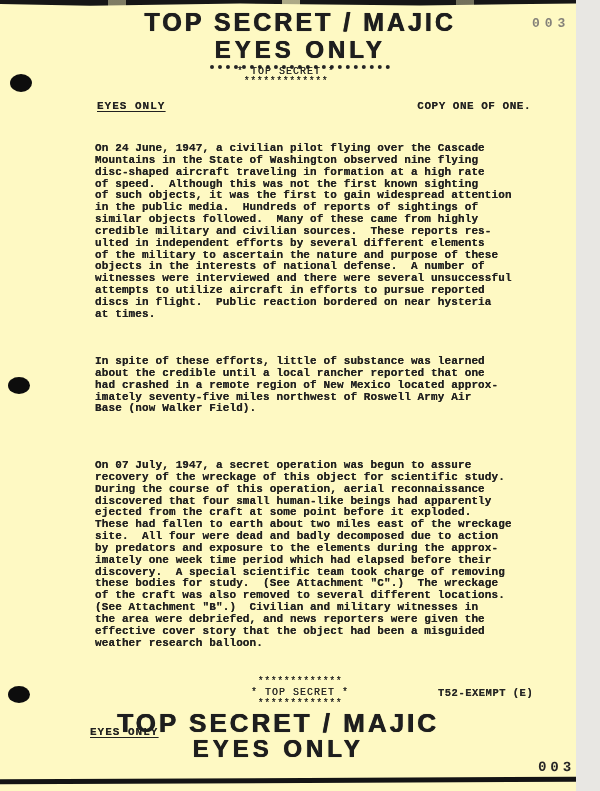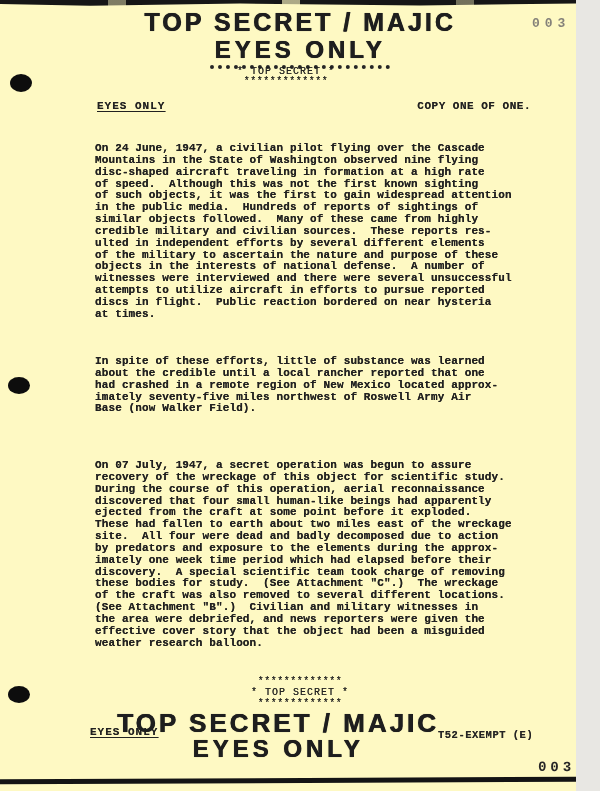--- a/index.html
+++ b/index.html
@@ -70,21 +70,21 @@
   .ftr-ast1{top:676px;letter-spacing:0.5px;}
   .ftr-typed-ts{top:687px;}
   .ftr-ast2{top:698px;letter-spacing:0.5px;}
   .ftr-stamp1-wrap{position:absolute;top:708px;left:0;width:556px;text-align:center;}
   .ftr-stamp1{font-size:26px;letter-spacing:3px;}
   .ftr-eyes-small{position:absolute;top:726px;left:90px;font-size:11px;font-weight:700;
     letter-spacing:1px;text-decoration:underline;text-underline-offset:2px;
     text-shadow:0 0 .5px rgba(0,0,0,.6);}
   .ftr-stamp2-wrap{position:absolute;top:735px;left:0;width:556px;text-align:center;}
   .ftr-stamp2{font-size:24px;letter-spacing:4px;}
-  .exempt{position:absolute;top:729px;left:438px;font-size:10.5px;font-weight:700;
+  .exempt{position:absolute;top:687px;left:438px;font-size:10.5px;font-weight:700;
     letter-spacing:0.5px;text-shadow:0 0 .5px rgba(0,0,0,.6);}
   .pagenum-bottom{position:absolute;top:759px;left:538px;font-size:14px;
     letter-spacing:4px;color:#262626;font-weight:700;transform:rotate(1deg);}
 </style>
 </head>
 <body>
 
 <div class="page">
 
   <div class="scan-top"></div>

